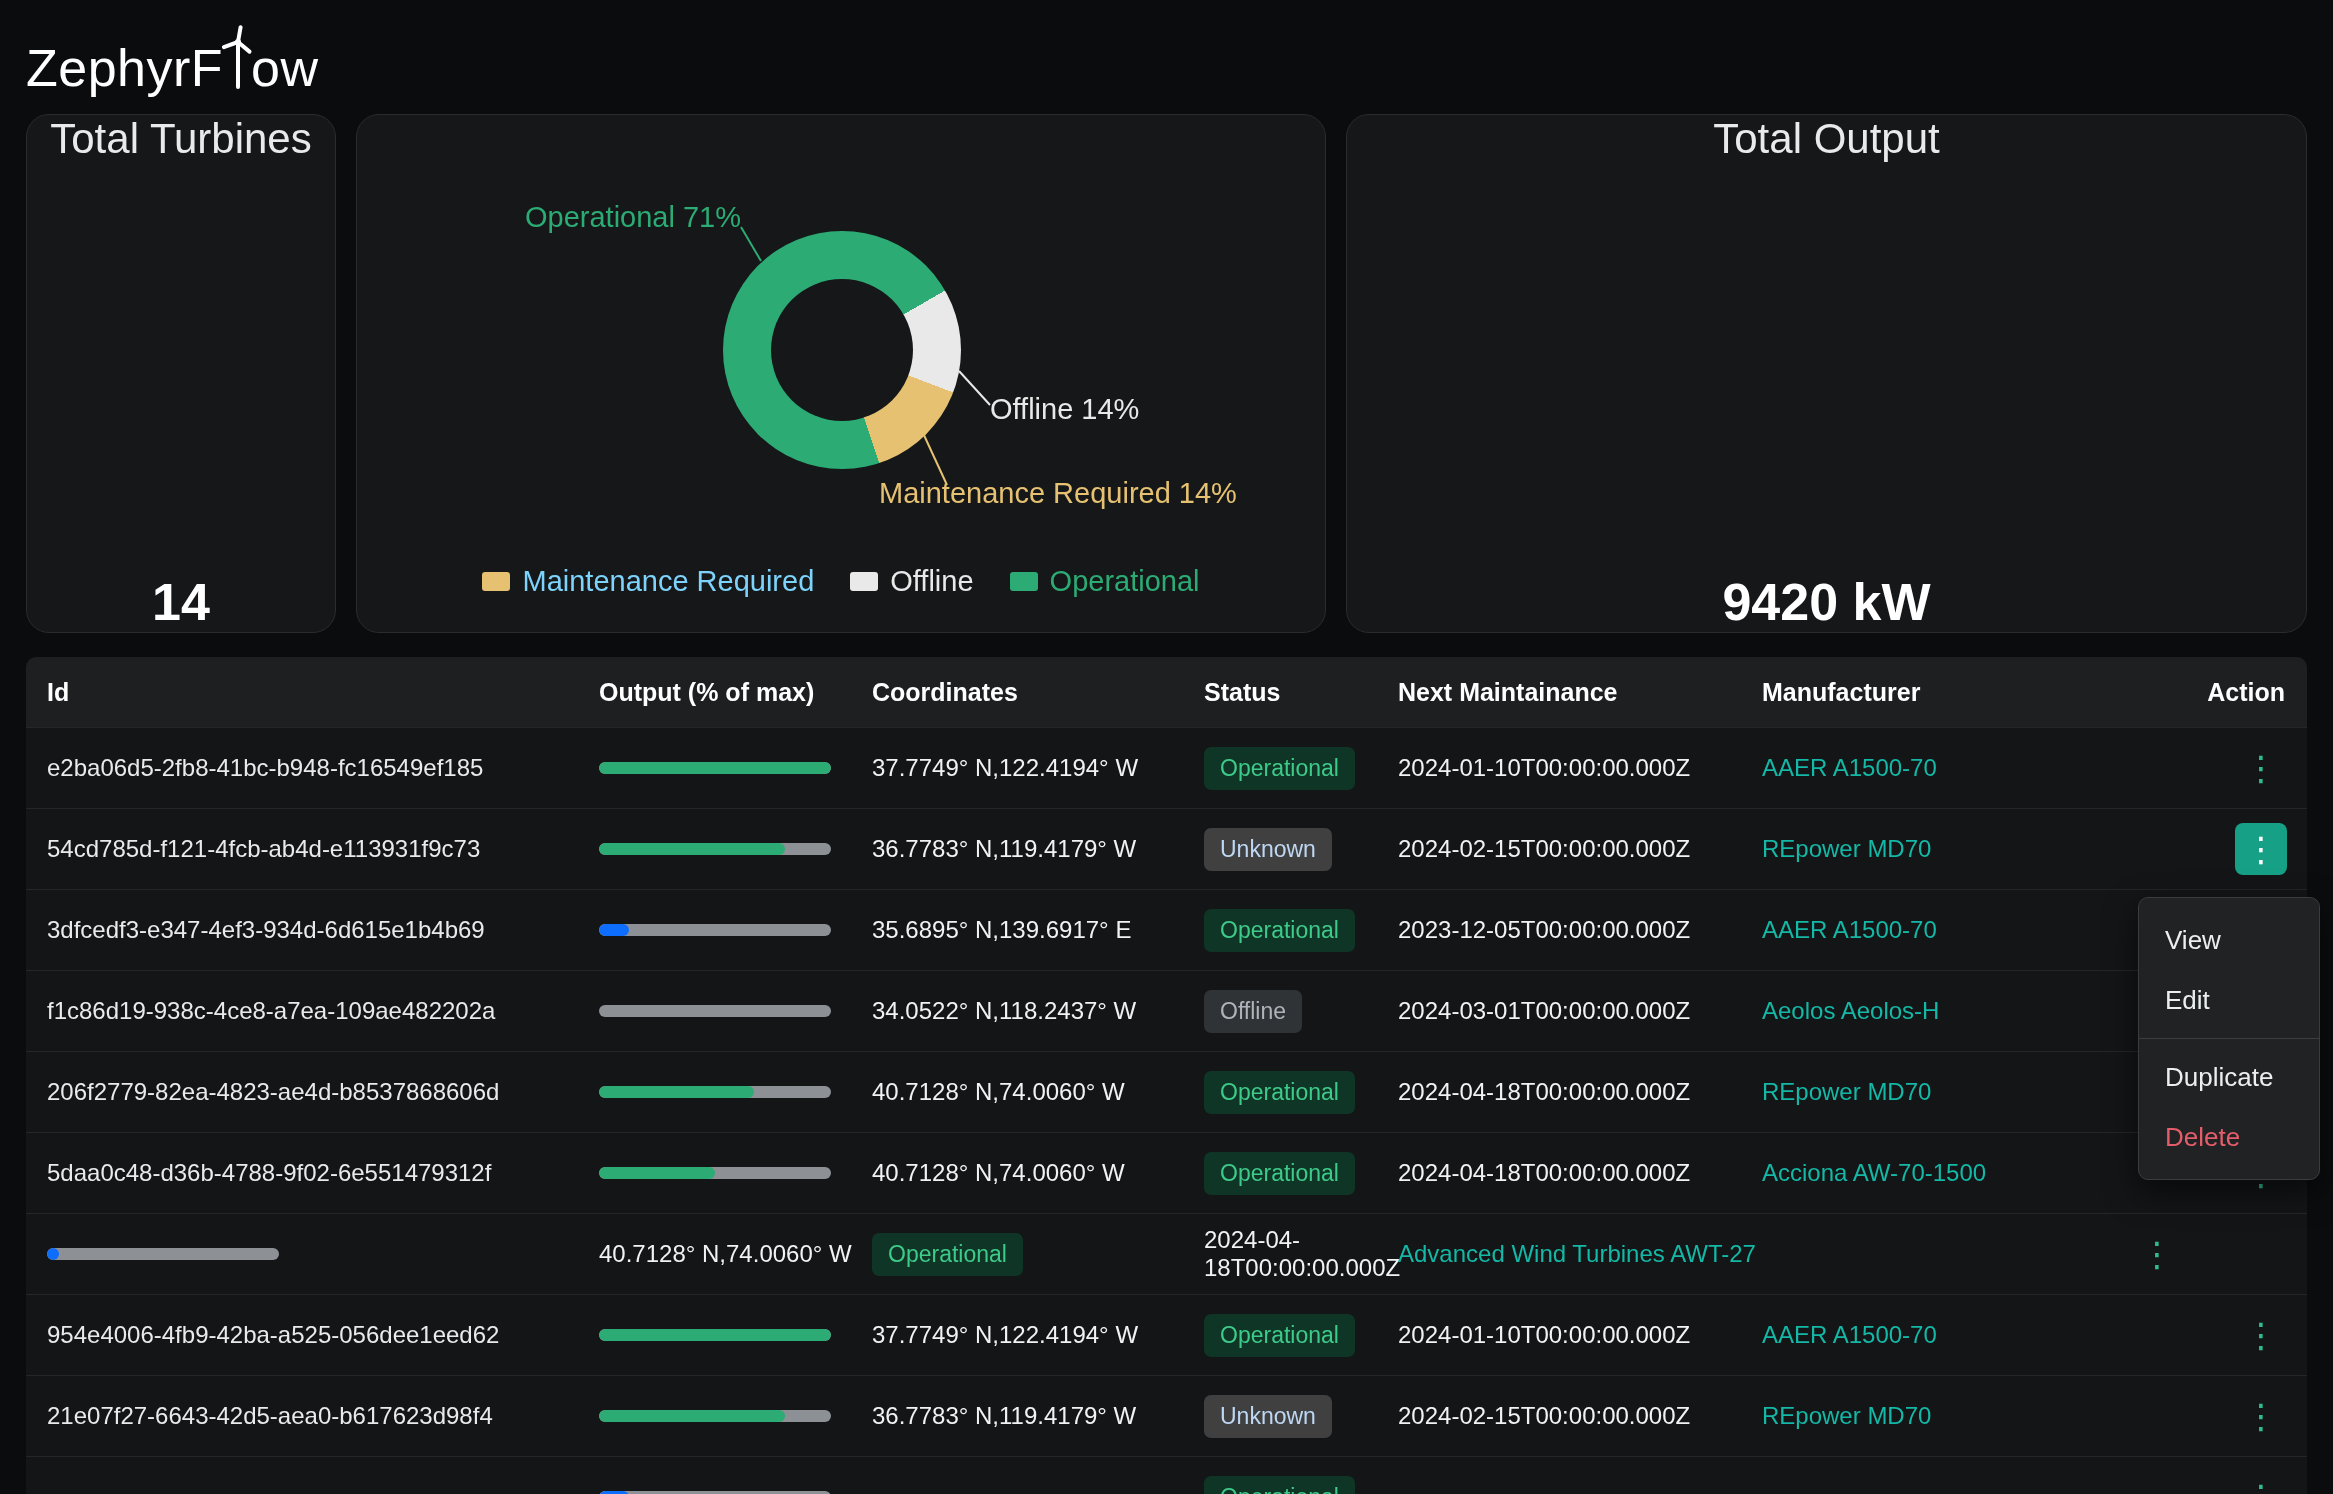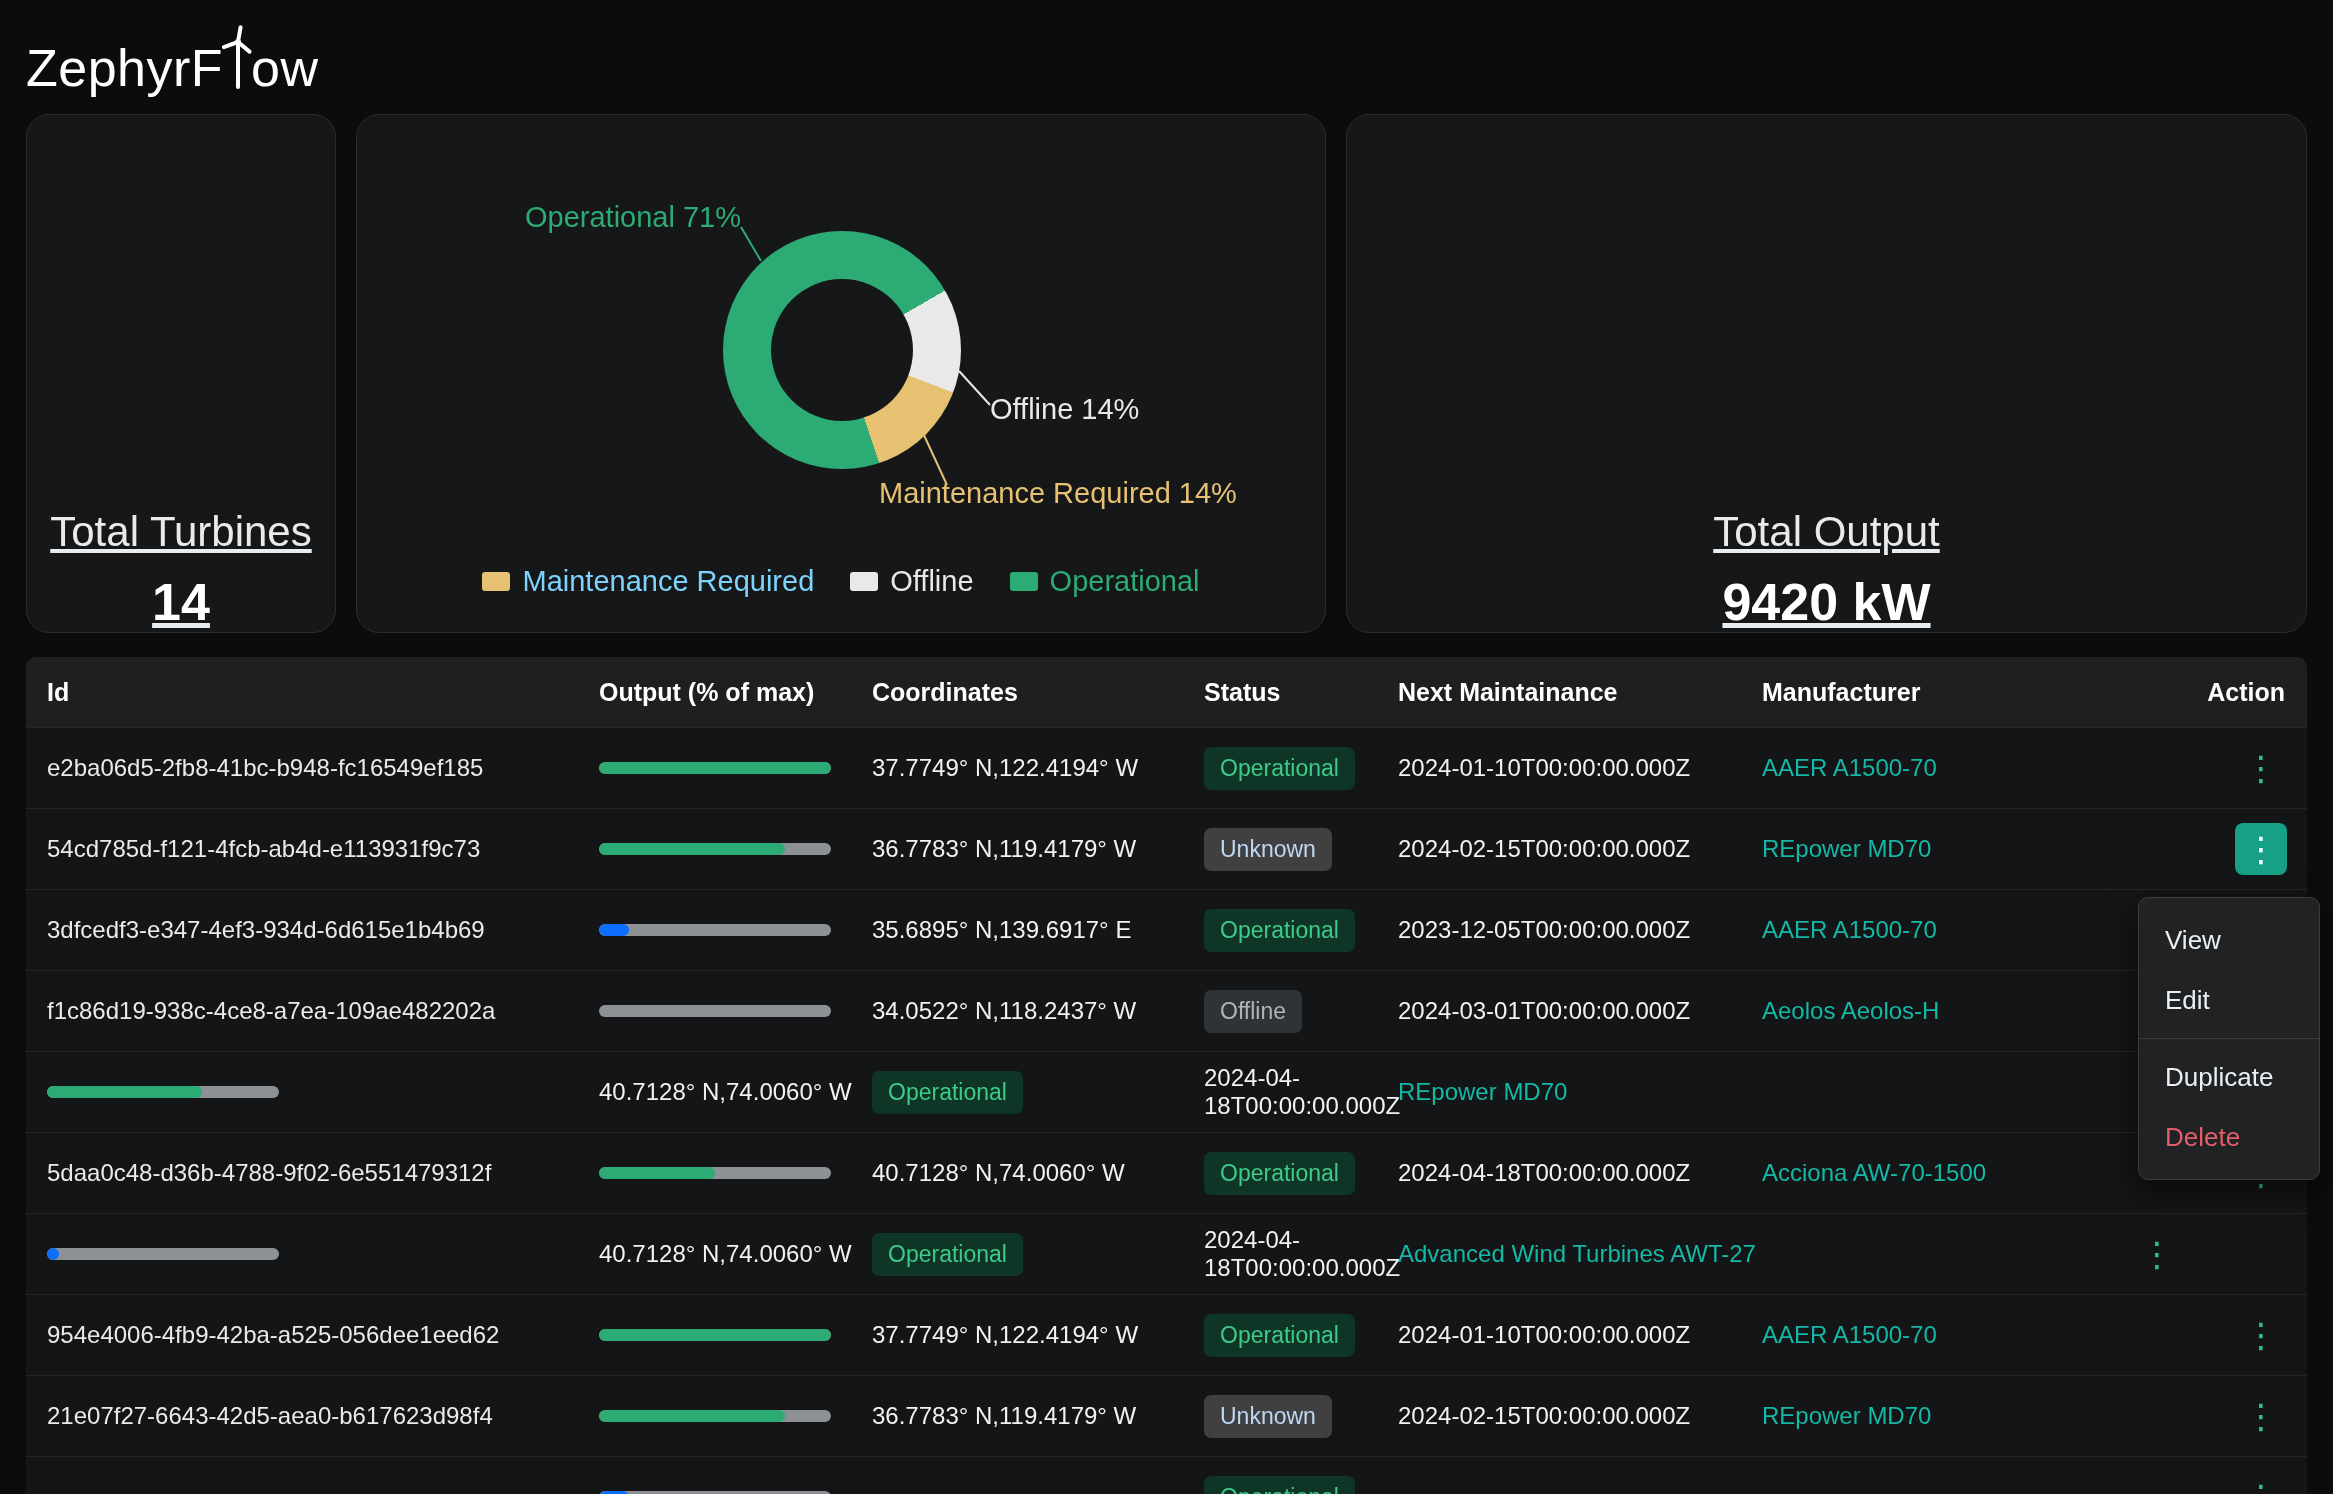--- a/index.html
+++ b/index.html
@@ -12,21 +12,21 @@
     overflow:hidden;
   }
 
   
   .logo { margin:24px 0 0 26px; height:64px; font-size:52px; font-weight:500; color:#fff; letter-spacing:.5px; white-space:nowrap; }
   .logo svg { vertical-align:-4px; margin:0 -5px 0 -3px; }
 
   
   .cards { display:flex; gap:20px; margin:26px 26px 0; }
   .card { background:#151718; border:1px solid #2a2d2f; border-radius:23px; height:519px; }
-  .stat-card { width:310px; display:flex; flex-direction:column; align-items:center; justify-content:flex-end; gap:16px;text-decoration:underline; }
+  .stat-card { width:310px; display:flex; flex-direction:column; align-items:center; justify-content:space-between; gap:16px; }
   .stat-card.grow { flex:1; width:auto; }
   .stat-label { font-size:42px; color:#e8eaec; }
   .stat-value { font-size:52px; font-weight:700; color:#fff; }
 
   
   .chart-card { width:970px; position:relative; flex:none; }
   .donut { position:absolute; left:366px; top:116px; width:238px; height:238px; border-radius:50%; }
   .hole { position:absolute; inset:48px; background:#151718; border-radius:50%; }
   .leaders { position:absolute; left:0; top:0; width:970px; height:519px; pointer-events:none; }
   .leader { fill:none; stroke-width:2px; }
@@ -208,20 +208,21 @@
       <span class="badge offline">Offline</span>
     </div>
     <div class="c-date">2024-03-01T00:00:00.000Z</div>
     <div class="c-manuf">Aeolos Aeolos-H</div>
     <div class="c-action">
       <button class="kebab"></button>
     </div>
   </div>
 
   <div class="trow">
+    <div class="c-id">206f2779-82ea-4823-ae4d-b8537868606d</div>
     <div class="c-output">
       <div class="progress">
         <div class="bar" style="width: 67%; background: rgb(44, 171, 116);"></div>
       </div>
     </div>
     <div class="c-coord">40.7128° N,74.0060° W</div>
     <div class="c-status">
       <span class="badge operational">Operational</span>
     </div>
     <div class="c-date">2024-04-18T00:00:00.000Z</div>

